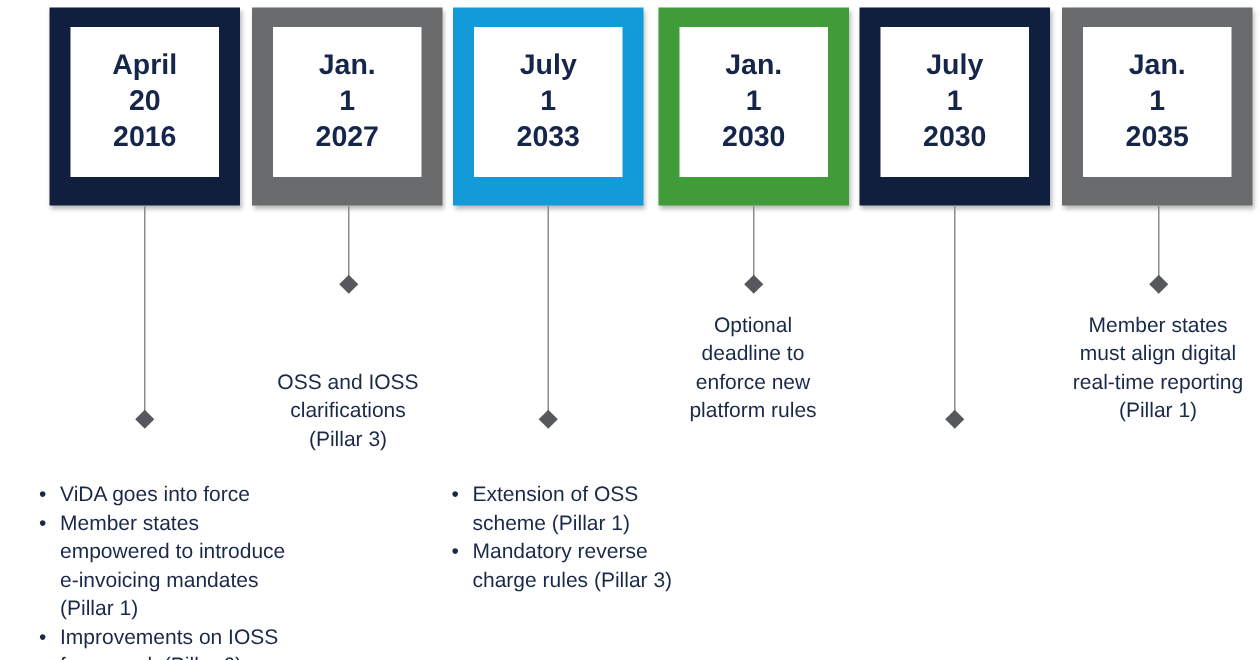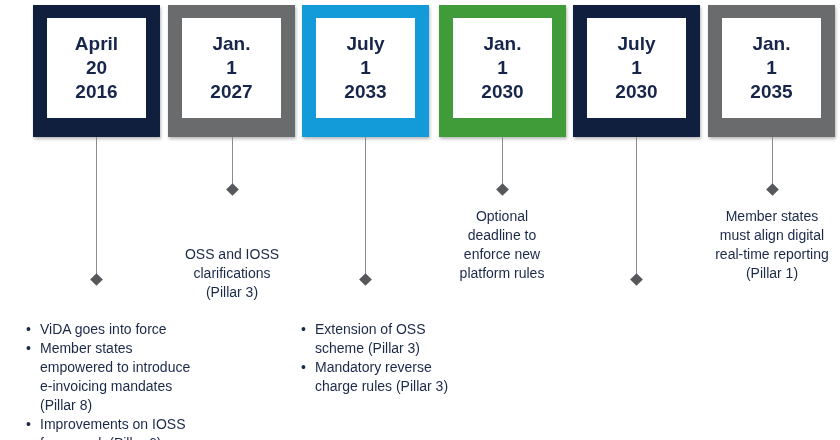--- a/index.html
+++ b/index.html
@@ -112,21 +112,21 @@
         <div>April</div>
         <div>20</div>
         <div>2016</div>
       </div>
     </div>
   </div>
   <div class="vline long l1"></div>
   <div class="diamond long d1"></div>
   <ul class="bullets b1">
     <li>ViDA goes into force</li>
-    <li>Member states empowered to introduce e-invoicing mandates (Pillar 8)</li>
+    <li>Member states empowered to introduce e-invoicing mandates (Pillar 1)</li>
     <li>Improvements on IOSS framework (Pillar 6)</li>
   </ul>
 
   <div class="box p2" style="background: rgb(106, 107, 109);">
     <div class="box-inner">
       <div class="date">
         <div>Jan.</div>
         <div>1</div>
         <div>2027</div>
       </div>
@@ -141,21 +141,21 @@
       <div class="date">
         <div>July</div>
         <div>1</div>
         <div>2033</div>
       </div>
     </div>
   </div>
   <div class="vline long l3"></div>
   <div class="diamond long d3"></div>
   <ul class="bullets b3">
-    <li>Extension of OSS scheme (Pillar 3)</li>
+    <li>Extension of OSS scheme (Pillar 1)</li>
     <li>Mandatory reverse charge rules (Pillar 3)</li>
   </ul>
 
   <div class="box p4" style="background: rgb(63, 156, 56);">
     <div class="box-inner">
       <div class="date">
         <div>Jan.</div>
         <div>1</div>
         <div>2030</div>
       </div>

